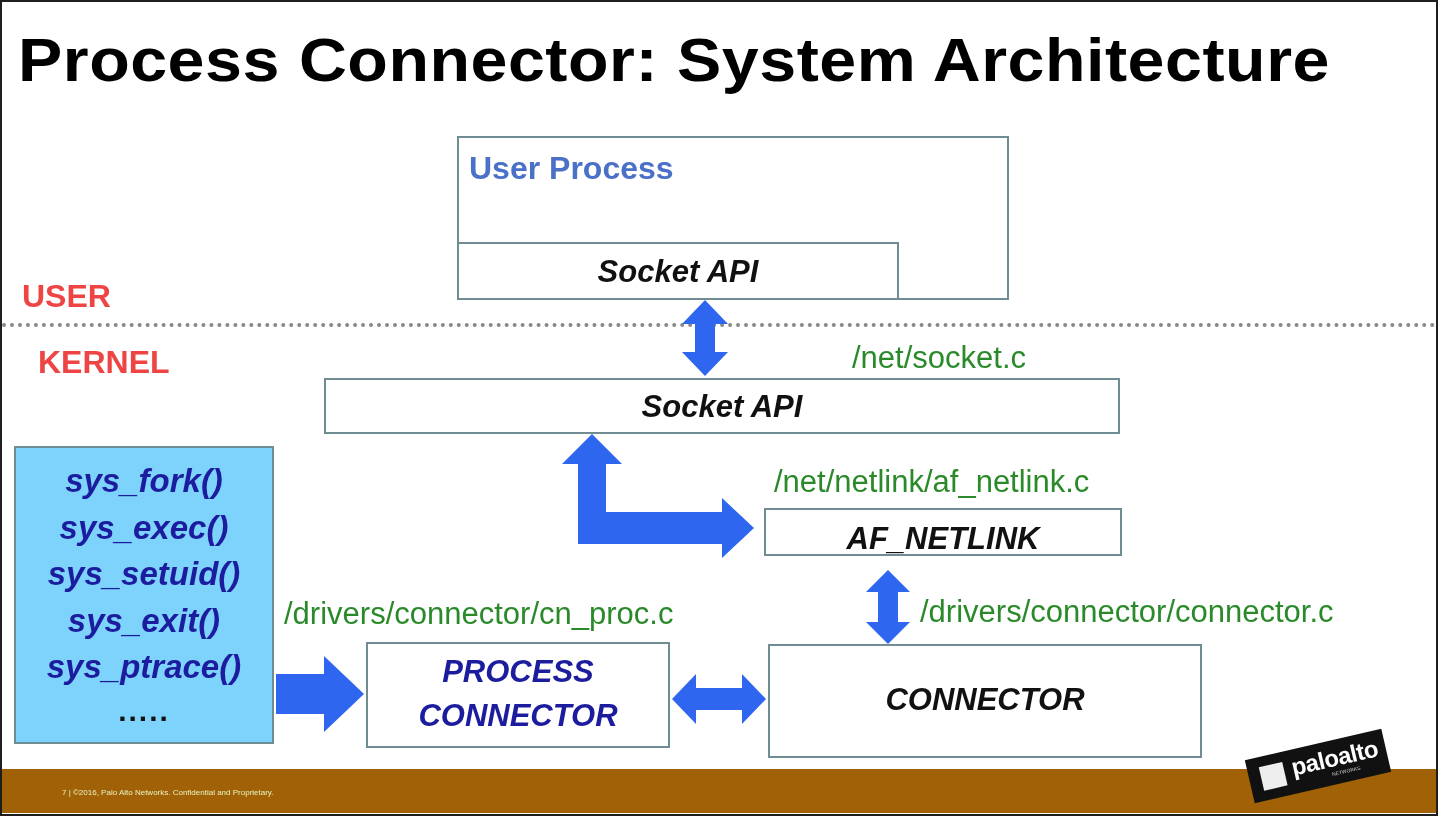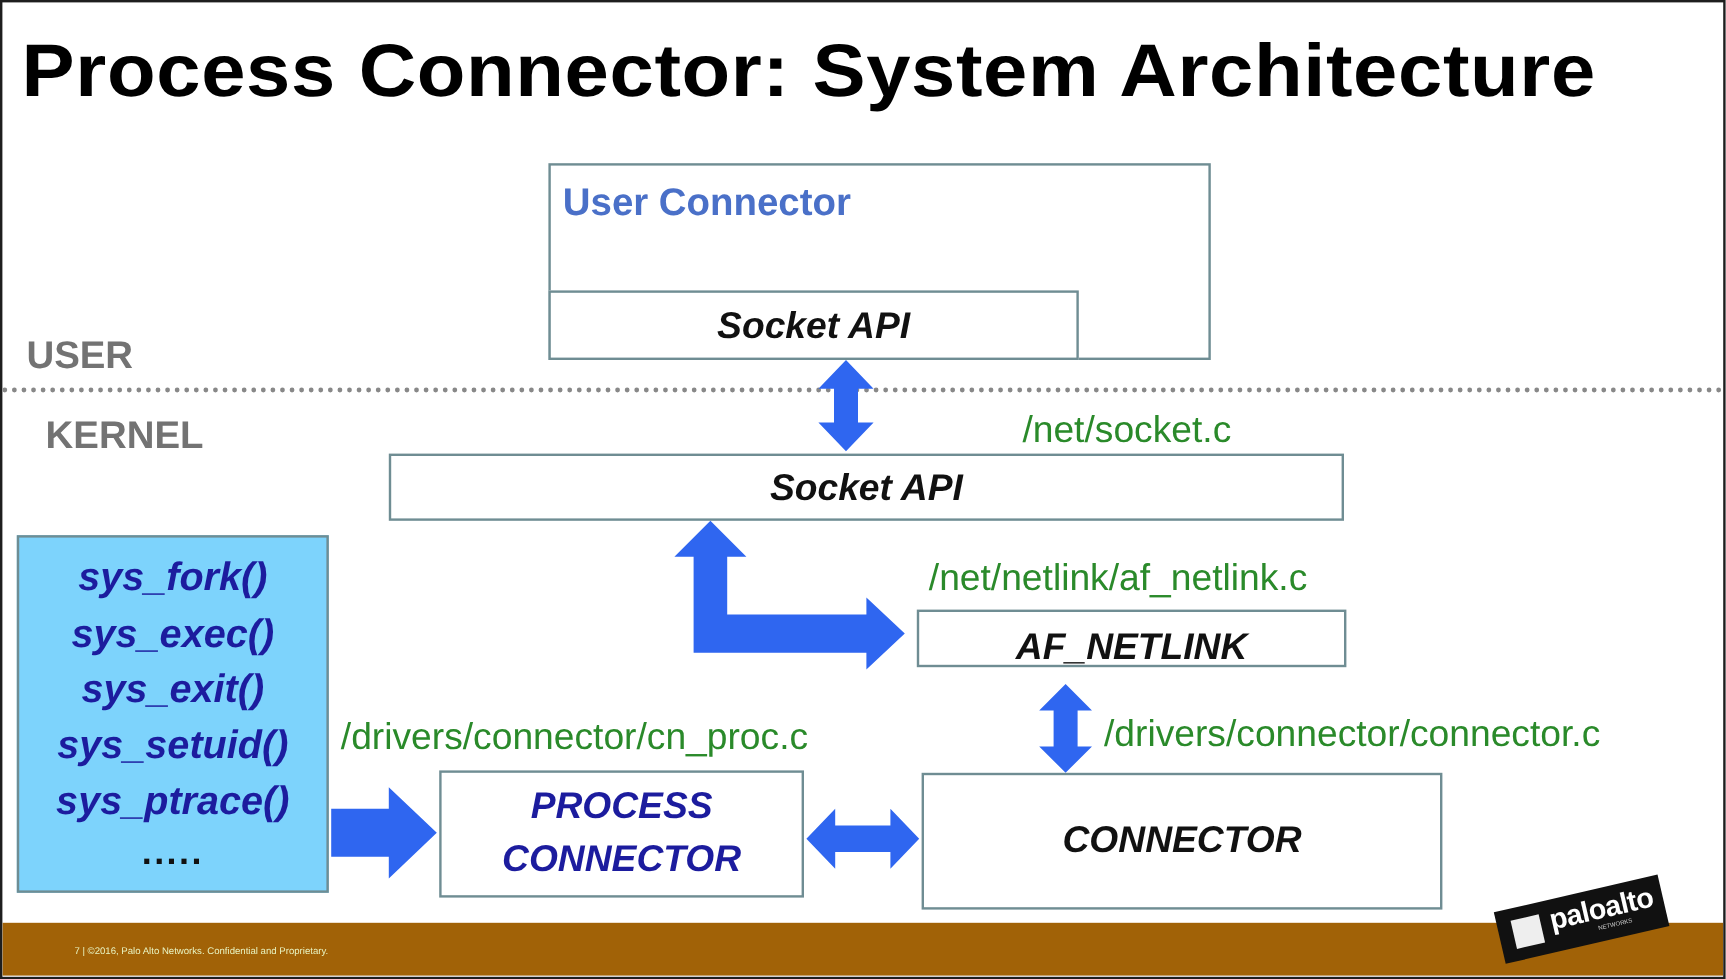--- a/index.html
+++ b/index.html
@@ -20,21 +20,21 @@
   }
   .box {
     position: absolute; border: 2px solid #6f8d93; background: #fff;
     box-sizing: border-box;
   }
   .label-green {
     position: absolute; color: #2a8a2a; font-size: 31px; white-space: nowrap;
     font-family: "Liberation Sans", sans-serif;
   }
   .label-layer {
-    position: absolute; color: #737373; font-size: 32px; font-weight: bold; white-space: nowrap;
+    position: absolute; color: #ef4444; font-size: 32px; font-weight: bold; white-space: nowrap;
   }
   .box-text {
     position: absolute; left: 0; right: 0; text-align: center;
     font-style: italic; font-weight: bold; color: #111; font-size: 31px;
     white-space: nowrap;
   }
   .box-text-blue { color: #1c1c9e; }
   .user-listener {
     position: absolute; left: 10px; top: 12px; color: #4a70c8; font-size: 32px; font-weight: bold;
     white-space: nowrap;
@@ -80,21 +80,21 @@
   }
 </style>
 </head>
 <body>
 
 <div class="slide">
 
   <div class="title">Process Connector: System Architecture</div>
 
   <div class="box" style="left:455px; top:134px; width:552px; height:164px;">
-    <div class="user-listener">User Connector</div>
+    <div class="user-listener">User Process</div>
   </div>
   <div class="box" style="left:455px; top:240px; width:442px; height:58px;">
     <div class="box-text" style="top:10px;">Socket API</div>
   </div>
 
   <div class="label-layer" style="left:20px; top:276px;">USER</div>
   <div class="divider"></div>
   <div class="label-layer" style="left:20px; top:342px;margin-left:16px;">KERNEL</div>
 
   <div class="label-green" style="left:826px; top:338px;margin-left:24px;">/net/socket.c</div>
@@ -104,22 +104,22 @@
 
   <div class="label-green" style="left:772px; top:462px;">/net/netlink/af_netlink.c</div>
   <div class="box" style="left:762px; top:506px; width:358px; height:48px;">
     <div class="box-text" style="top:11px;">AF_NETLINK</div>
   </div>
 
   <div class="syscalls">
     <div class="syscall-list">
       <span class="syscall">sys_fork()</span>
       <span class="syscall">sys_exec()</span>
+      <span class="syscall">sys_setuid()</span>
       <span class="syscall">sys_exit()</span>
-      <span class="syscall">sys_setuid()</span>
       <span class="syscall">sys_ptrace()</span>
     </div>
     <div class="ellipsis">.....</div>
   </div>
 
   <div class="label-green" style="left:282px; top:594px;">/drivers/connector/cn_proc.c</div>
   <div class="box" style="left:364px; top:640px; width:304px; height:106px;">
     <div class="box-text box-text-blue" style="top:10px;">PROCESS</div>
     <div class="box-text box-text-blue" style="top:54px;">CONNECTOR</div>
   </div>

